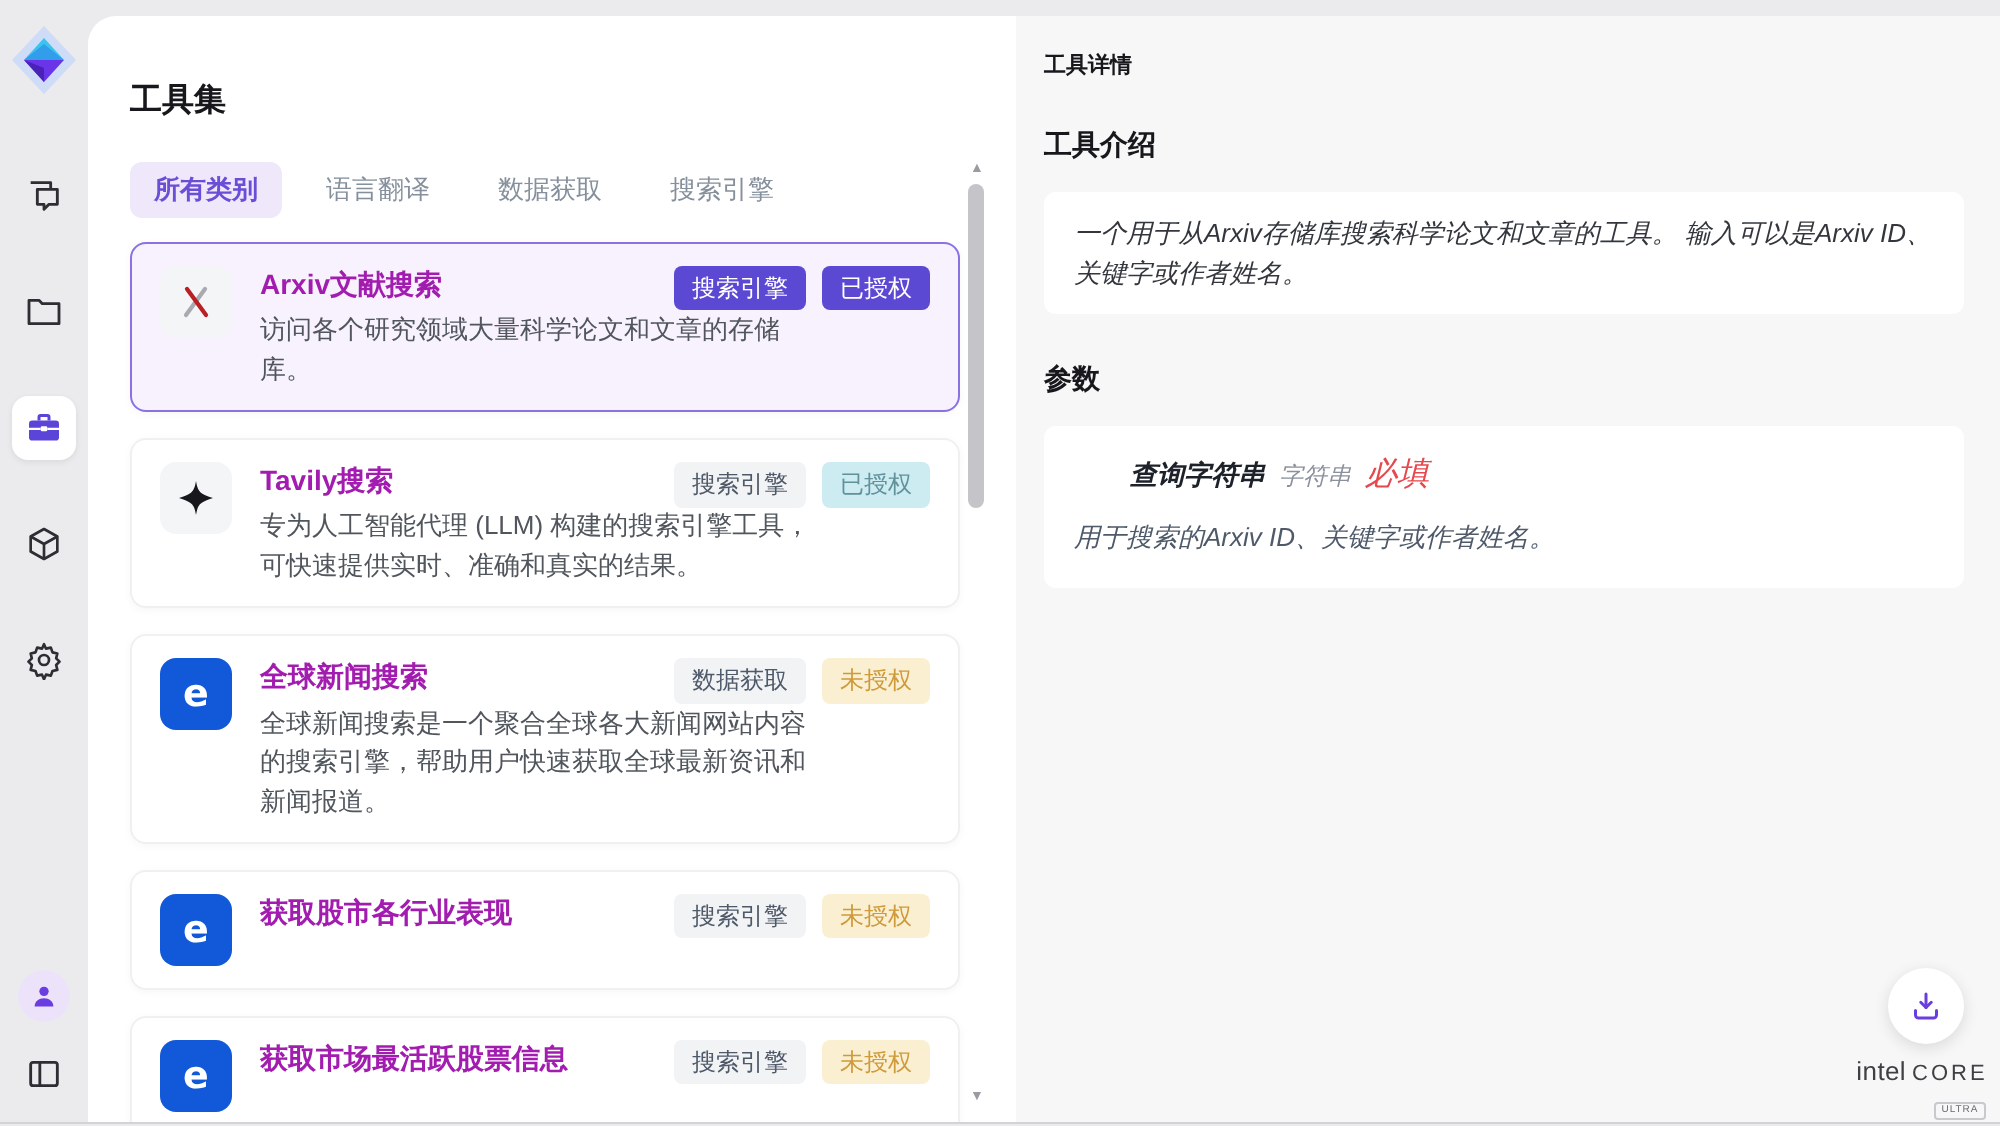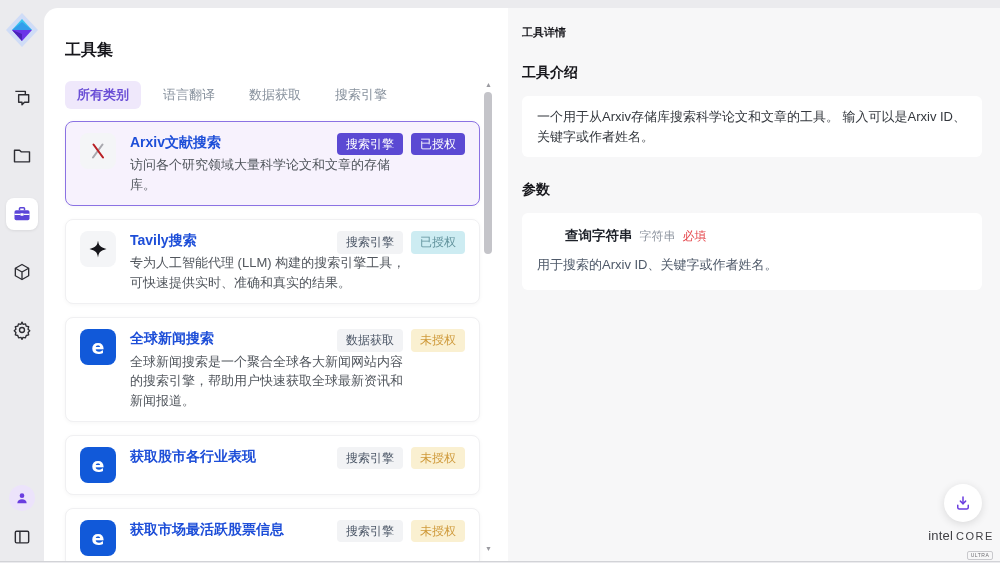--- a/index.html
+++ b/index.html
@@ -55,21 +55,21 @@
   .tool-icon {
     width:36px; height:36px; border-radius:8px; background:#f4f5f7; flex:0 0 36px;
     display:flex; align-items:center; justify-content:center; overflow:hidden;
   }
   .tool-icon.blue { background:#1159d9; }
   .tool-icon.blue .glyph-e {
     color:#fff; font-weight:bold; font-size:19px; line-height:1;
     font-family:"DejaVu Sans",sans-serif;
   }
   .card-text { max-width:278px; }
-  .card-name { font-size:14px; font-weight:bold; color:#1d4ed8; line-height:1.3; }
+  .card-name { font-size:14px; font-weight:bold; color:#a21caf; line-height:1.3; }
   .card-desc { font-size:13px; color:#51565d; line-height:1.5; margin-top:4px; }
   .card-tags { position:absolute; top:11px; right:14px; display:flex; }
   .tag {
     display:inline-block; font-size:12px; padding:4px 9px; border-radius:4px; margin-left:8px;
     line-height:1.2; white-space:nowrap;
   }
   .tag-purple { background:#5b49d3; color:#ffffff; }
   .tag-gray   { background:#f2f3f5; color:#4e5969; }
   .tag-cyan   { background:#cdecf2; color:#61929c; }
   .tag-amber  { background:#faf0d1; color:#cf9a3b; }
@@ -89,27 +89,27 @@
   }
   
   .detail-panel {
     position:absolute; left:464px; top:0; right:0; height:100%;
     background:#f7f7f8; padding:17px 18px 0 14px;
   }
   .detail-title { font-size:11px; font-weight:bold; color:#17171c; }
   .section-heading { font-size:14px; font-weight:bold; color:#17171c; margin-top:24px; }
   .white-box {
     background:#fff; border-radius:6px; margin-top:14px; padding:11px 15px;
-    font-size:13px; color:#33373d; line-height:1.5;
+    font-size:13px; color:#33373d; line-height:1.5;font-style:italic;
   }
   .param-box { padding:13px 15px 15px 15px; }
   .param-head { display:flex; align-items:baseline; gap:7px;margin-left:28px; }
   .param-name { font-size:13.5px; font-weight:bold; color:#1d2129; }
   .param-type { font-size:12px; color:#8a919c; }
-  .param-required { font-size:12px; color:#e5484d; }
+  .param-required { font-size:16px; color:#e5484d; }
   .param-desc { font-size:13px; color:#4e5969; margin-top:9px; line-height:1.5; }
   
   .fab {
     position:absolute; left:944px; top:484px; width:38px; height:38px; border-radius:50%;
     background:#fff; box-shadow:0 2px 8px rgba(0,0,0,.12);
     display:flex; align-items:center; justify-content:center; cursor:pointer; z-index:4;
   }
   .intel-logo {
     position:absolute; left:926px; top:528px; width:70px; text-align:center; z-index:4;
     color:#3f3f44;

